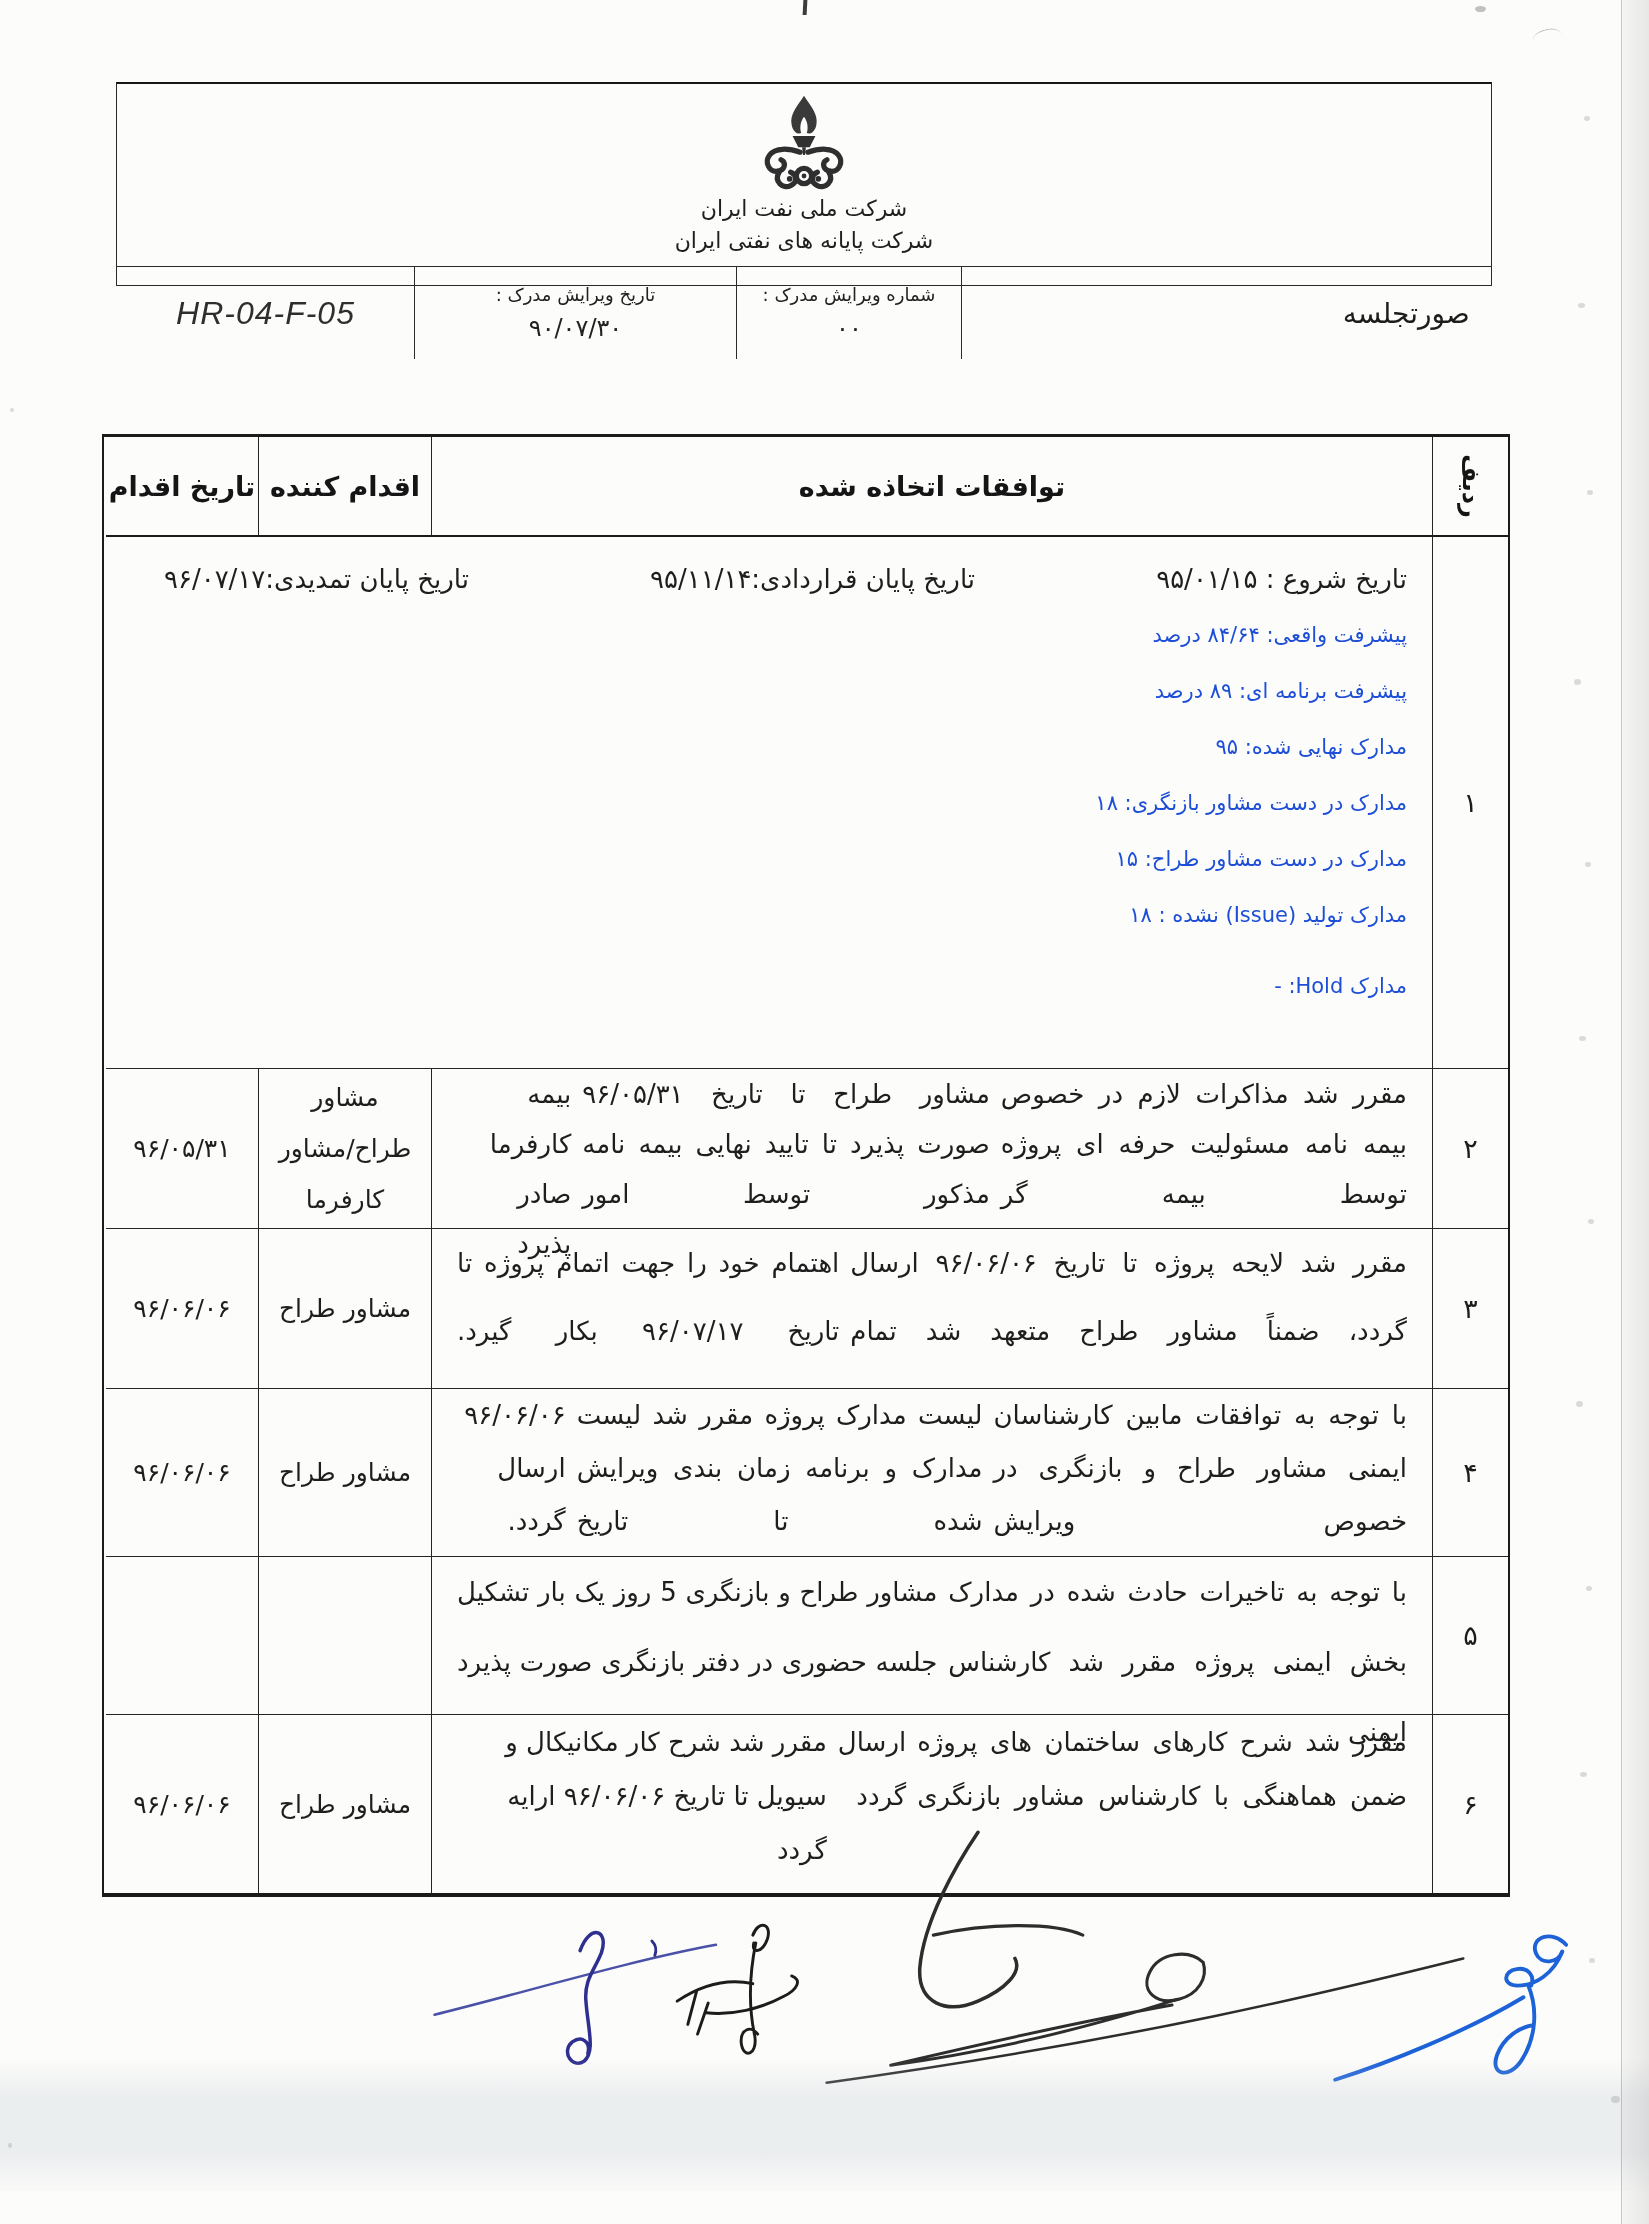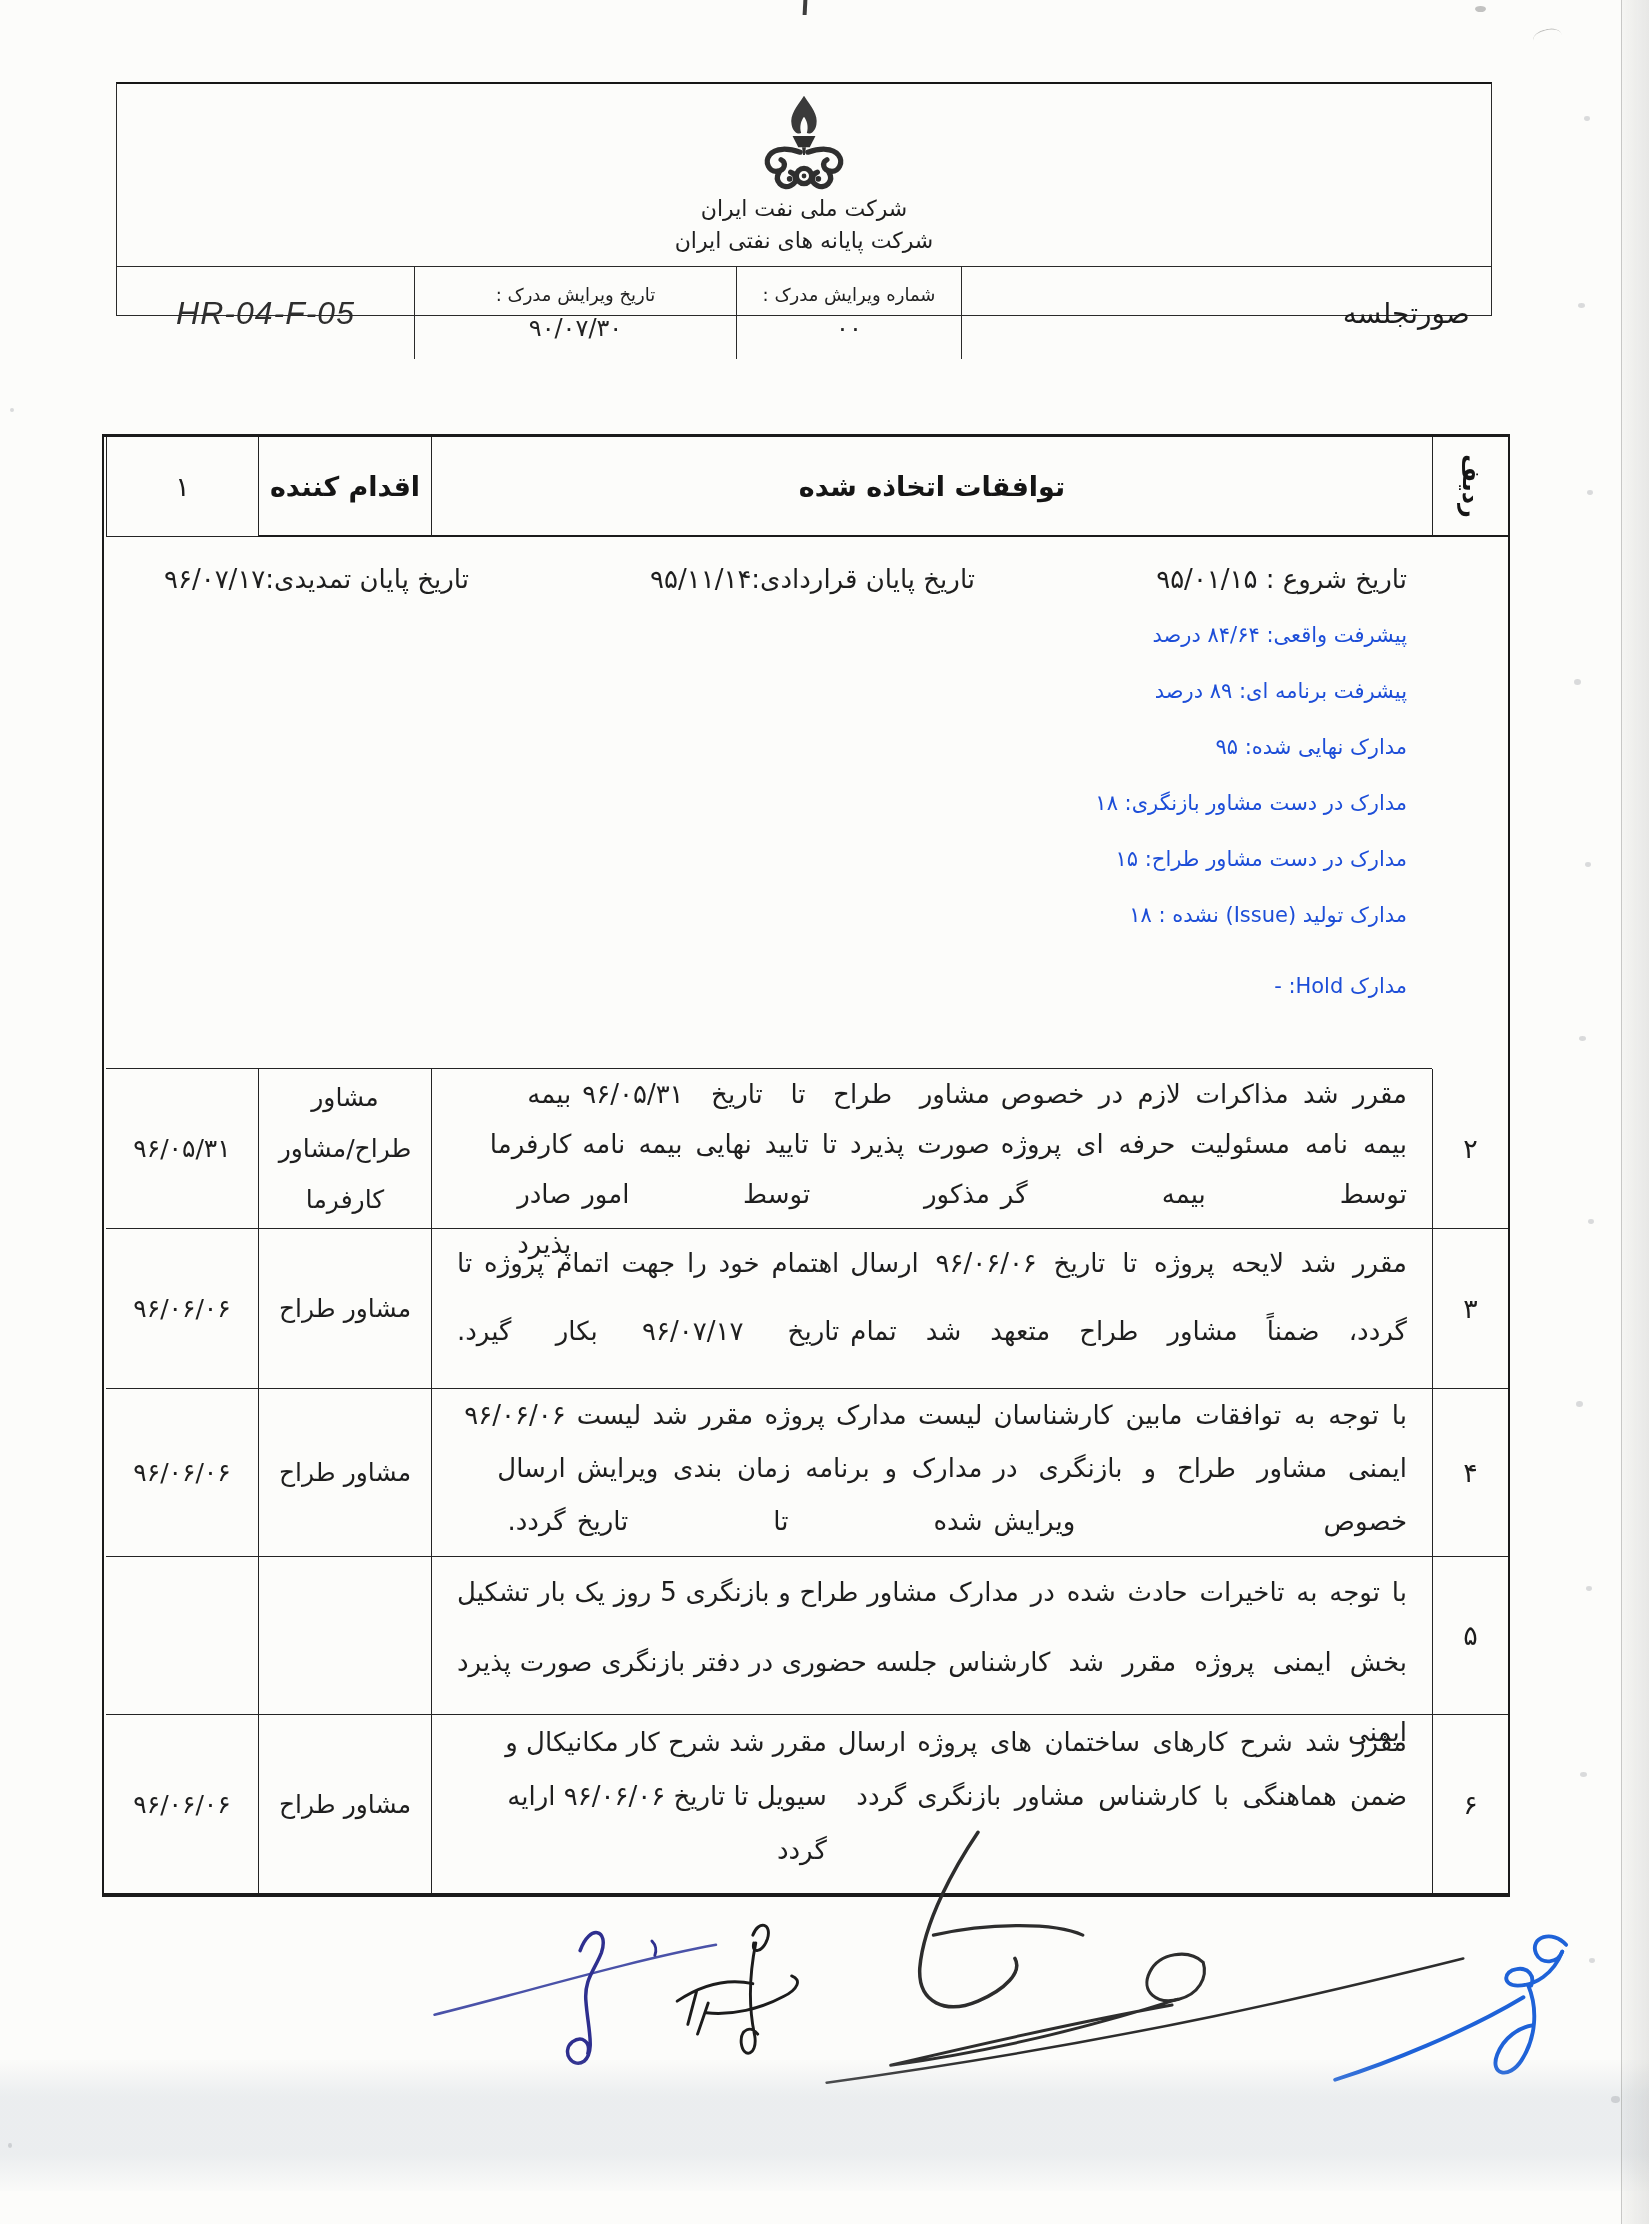--- a/index.html
+++ b/index.html
@@ -4,21 +4,21 @@
 <style>
   html,body{margin:0;padding:0;}
   body{
     width:1650px;height:2224px;position:relative;overflow:hidden;
     background:#fcfcfa;
     font-family:"DejaVu Sans", sans-serif;
     color:#232323;
   }
   
   .htable{
-    position:absolute;left:116px;top:82px;width:1376px;height:234px;
+    position:absolute;left:116px;top:82px;width:1376px;height:204px;
     border:1.9px solid #2a2a2a;border-top:2.9px solid #161616;box-sizing:border-box;
     background:transparent;
   }
   .logo-row{position:relative;width:100%;height:183px;border-bottom:1.9px solid #2a2a2a;box-sizing:border-box;}
   .emblem{position:absolute;left:50%;top:7.8px;transform:translateX(-50%);}
   .company-lines{position:absolute;left:0;right:0;top:109px;text-align:center;}
   .company-line{font-size:22px;line-height:32px;color:#1f1f1f;}
   .info-row{display:flex;flex-direction:row;width:100%;height:92px;box-sizing:border-box;}
   .info-cell{box-sizing:border-box;border-right:1.9px solid #2a2a2a;display:flex;flex-direction:column;align-items:center;justify-content:center;gap:9.7px;}
   .info-cell:last-child{border-right:none;}
@@ -123,20 +123,23 @@
 
   <div class="c hB hcell">
     <span class="rotated">ردیف</span>
   </div>
   <div class="c hB hcell">
     <span>توافقات اتخاذه شده</span>
   </div>
   <div class="c hB hcell">
     <span>اقدام کننده</span>
   </div>
+  <div class="c hB hcell noL">
+    <span>تاریخ اقدام</span>
+  </div>
 
   <div class="c rowno">
     <span>۱</span>
   </div>
   <div class="c merged noL r1cell">
     <div class="r1first">
       <span>تاریخ شروع : ۹۵/۰۱/۱۵</span>
       <span>تاریخ پایان قراردادی:۹۵/۱۱/۱۴</span>
       <span>تاریخ پایان تمدیدی:۹۶/۰۷/۱۷</span>
     </div>

